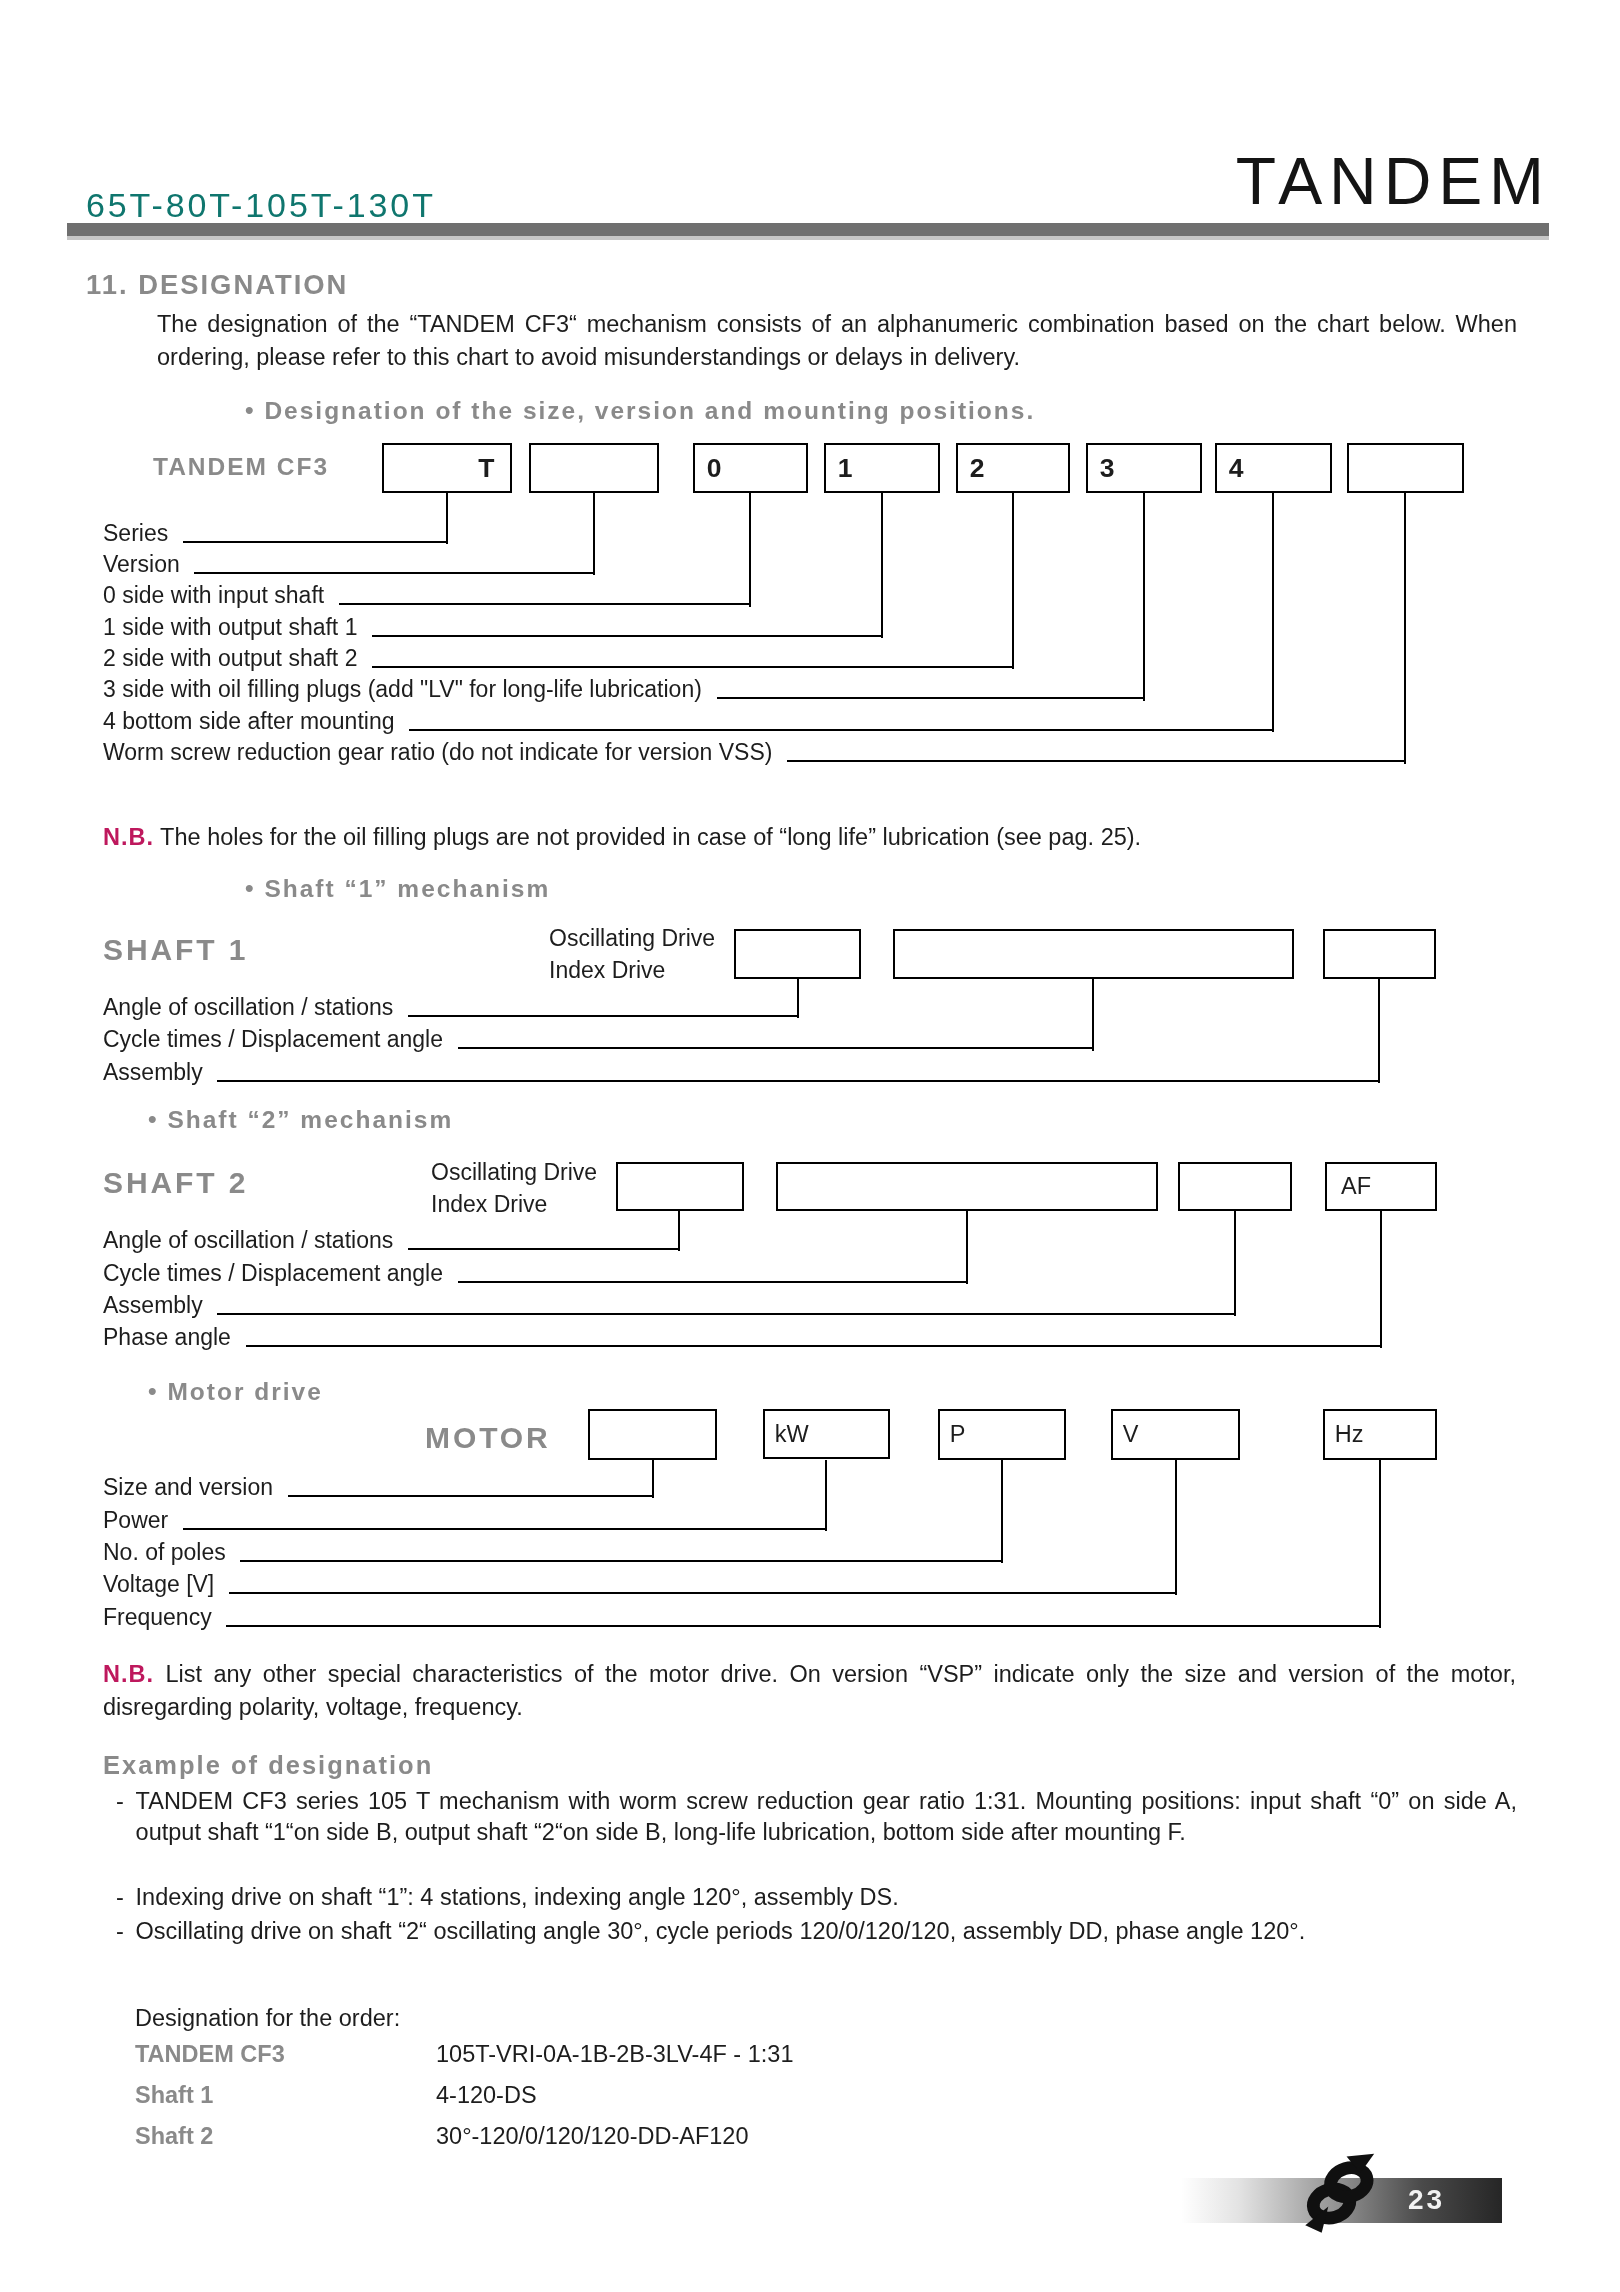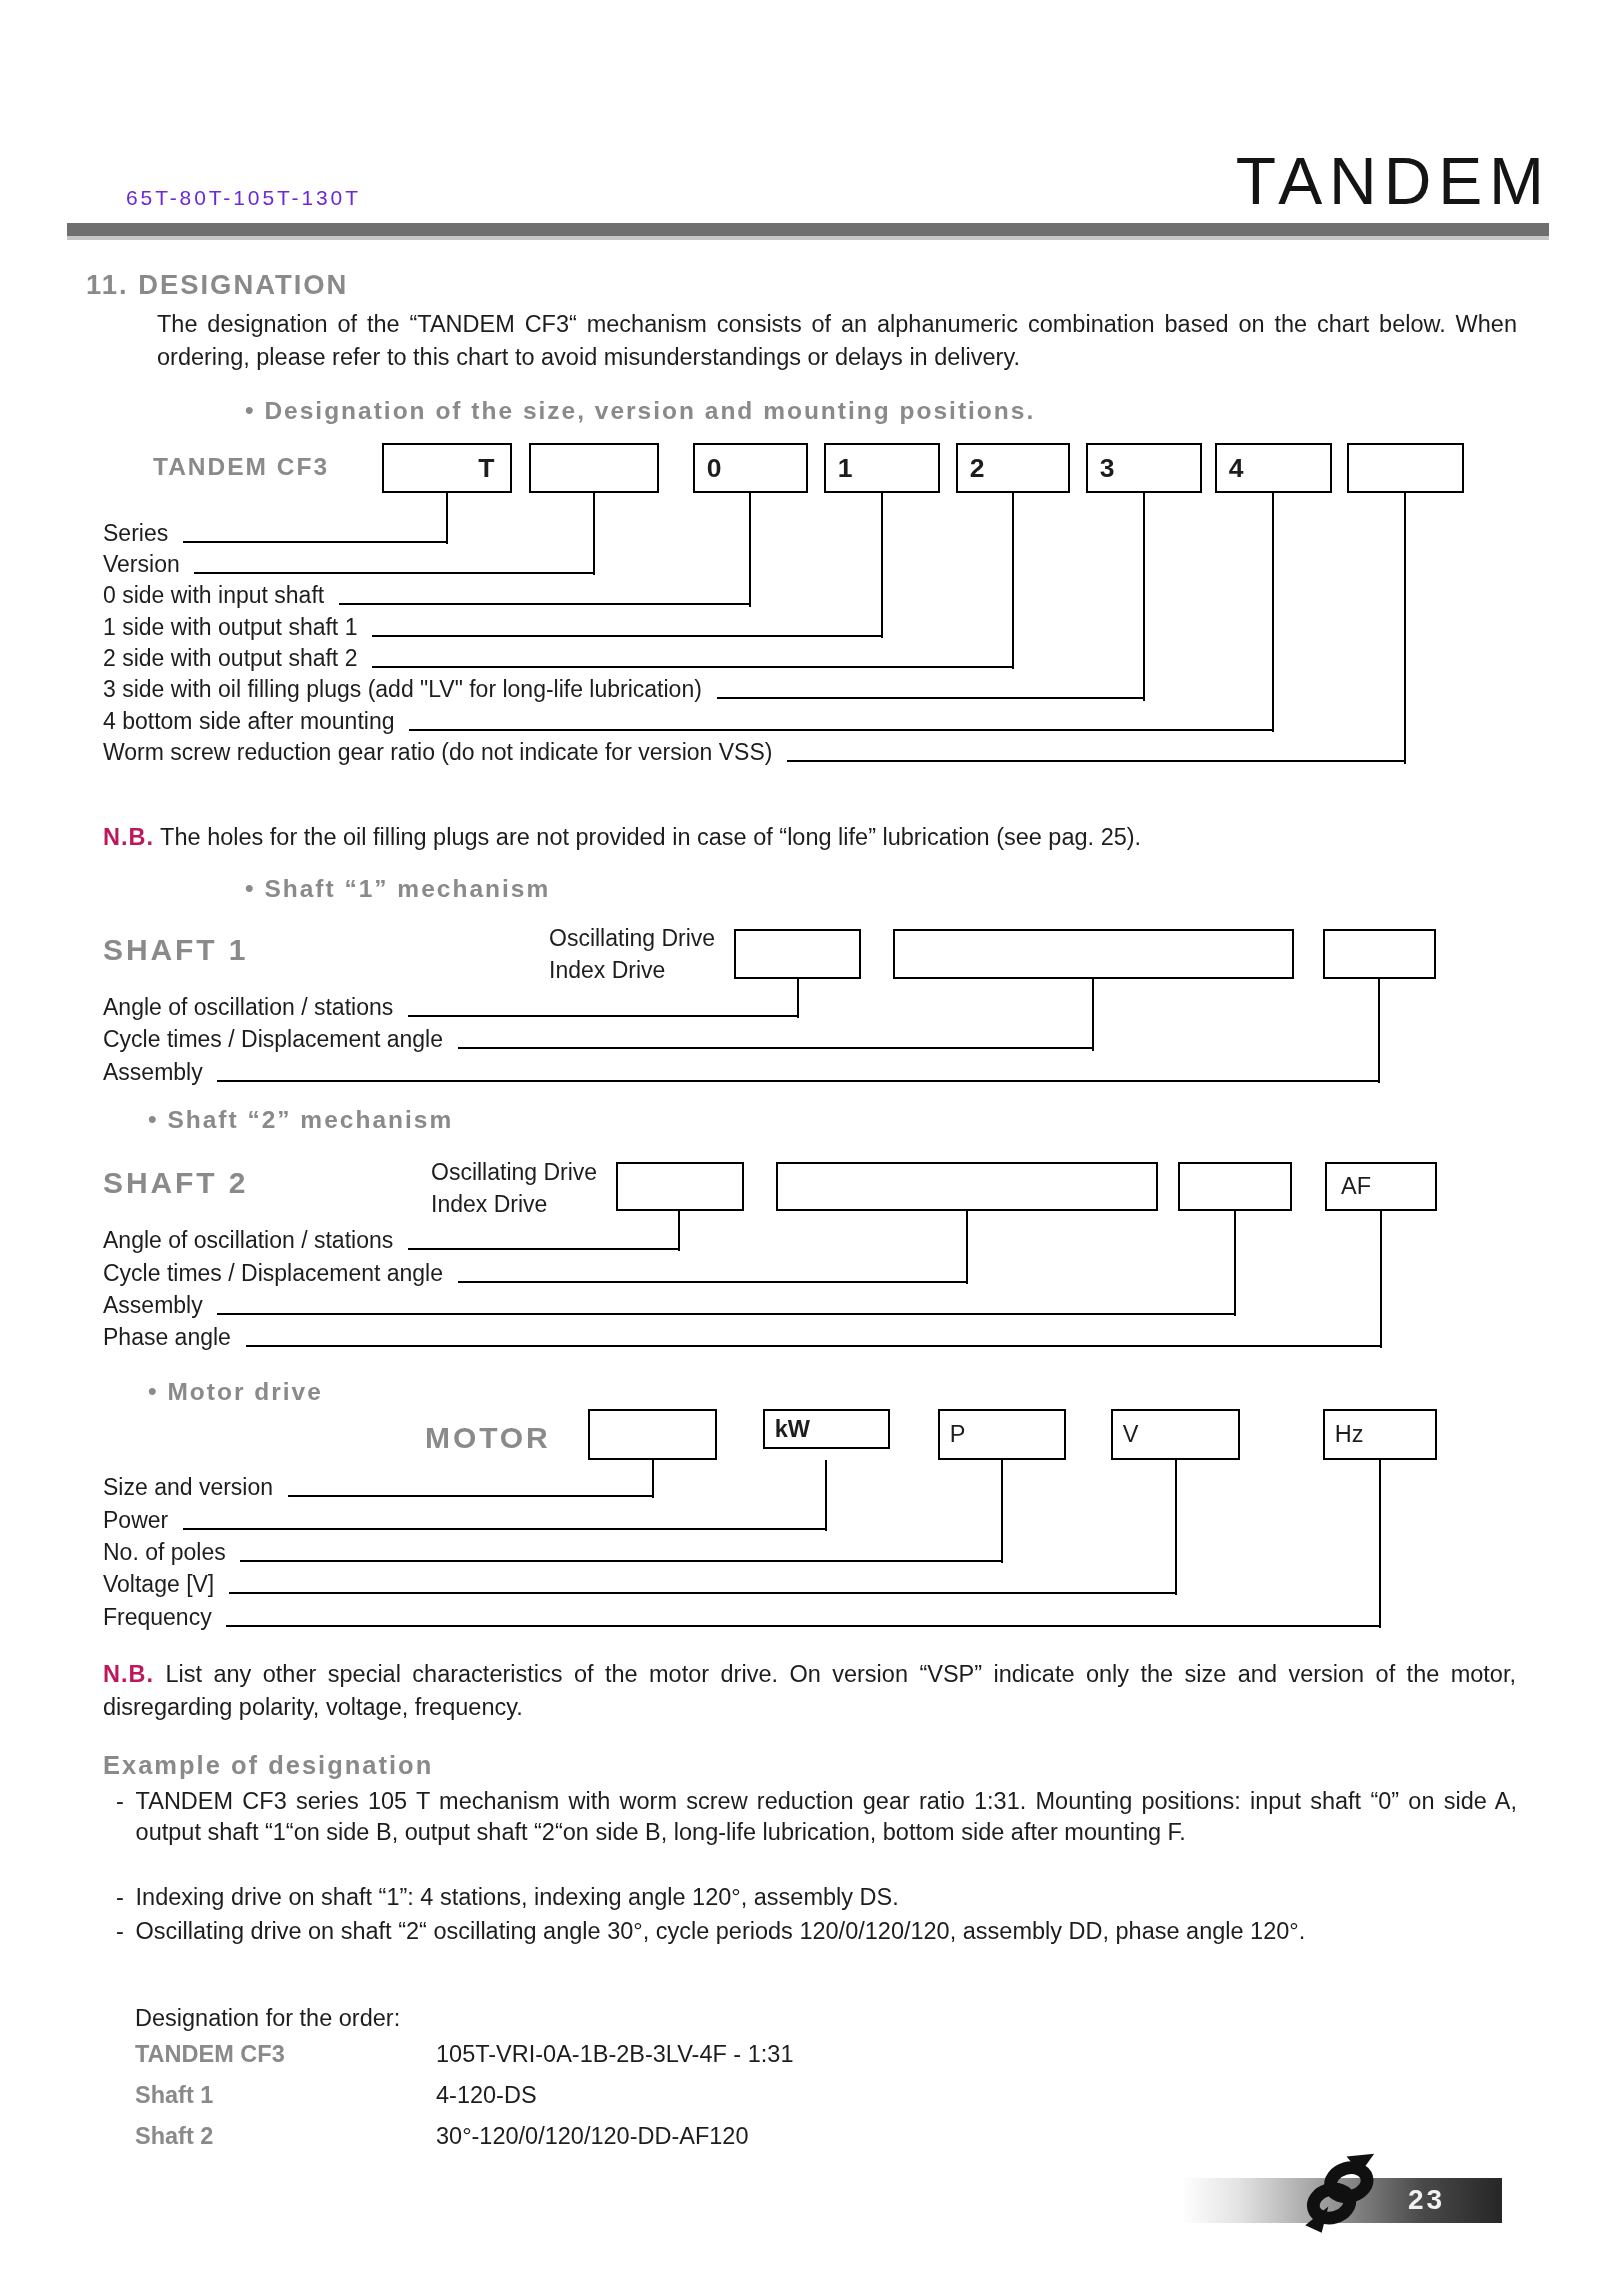--- a/index.html
+++ b/index.html
@@ -1,21 +1,21 @@
 <!DOCTYPE html>
 <html><head>
 <meta charset="utf-8">
 <style>
   html,body{margin:0;padding:0;background:#fff;}
   .page{position:relative;width:1620px;height:2293px;background:#fff;overflow:hidden;
         font-family:"Liberation Sans",sans-serif;color:#1d1d1d;}
   .abs{position:absolute;}
 
   
-  .models{left:86px;top:186px;font-size:21px;letter-spacing:2.9px;color:#6d28d9;margin-left:40px;}
+  .models{left:86px;top:186px;font-size:34px;letter-spacing:2.9px;color:#0f766e;}
   .brand{right:69px;top:143px;font-size:66px;font-weight:300;letter-spacing:6.9px;color:#141414;}
   .rule{left:67px;top:223px;width:1482px;height:12.7px;background:#6f6f6f;}
   .rule2{left:67px;top:236px;width:1482px;height:3.9px;background:#c6c6c6;}
 
   .h1{left:86px;top:269px;font-size:27.4px;font-weight:bold;color:#8a8a8a;letter-spacing:2px;}
   .intro{left:157px;top:308px;width:1360px;font-size:23.5px;line-height:33px;text-align:justify;}
 
   .bullet-h{font-size:24.5px;font-weight:bold;color:#8a8a8a;letter-spacing:2px;white-space:nowrap;}
 
   
@@ -177,21 +177,21 @@
     </div>
   <div class="crow" style="left:103px;top:1322px;width:1278px;">
       <span class="lbl">Phase angle</span>
       <i class="cline"></i>
     </div>
 
   <div class="abs bullet-h" style="left:148px;top:1378px;">• Motor drive</div>
   <div class="abs shaft-label" style="left:425px;top:1421px;">MOTOR</div>
 
   <div class="dbox" style="left:588px;top:1409px;width:129px;height:51px;"></div>
-  <div class="dbox val-n" style="left:763px;top:1409px;width:127px;height:40px;font-weight:bold;">kW</div>
+  <div class="dbox val-n" style="left:763px;top:1409px;width:127px;height:50px;">kW</div>
   <div class="dbox val-n" style="left:938px;top:1409px;width:128px;height:51px;">P</div>
   <div class="dbox val-n" style="left:1111px;top:1409px;width:129px;height:51px;">V</div>
   <div class="dbox val-n" style="left:1323px;top:1409px;width:114px;height:51px;">Hz</div>
 
   <i class="vline" style="left:652px;top:1460px;height:38px;"></i>
   <i class="vline" style="left:825px;top:1460px;height:71px;"></i>
   <i class="vline" style="left:1001px;top:1460px;height:103px;"></i>
   <i class="vline" style="left:1175px;top:1460px;height:135px;"></i>
   <i class="vline" style="left:1379px;top:1460px;height:168px;"></i>
 

